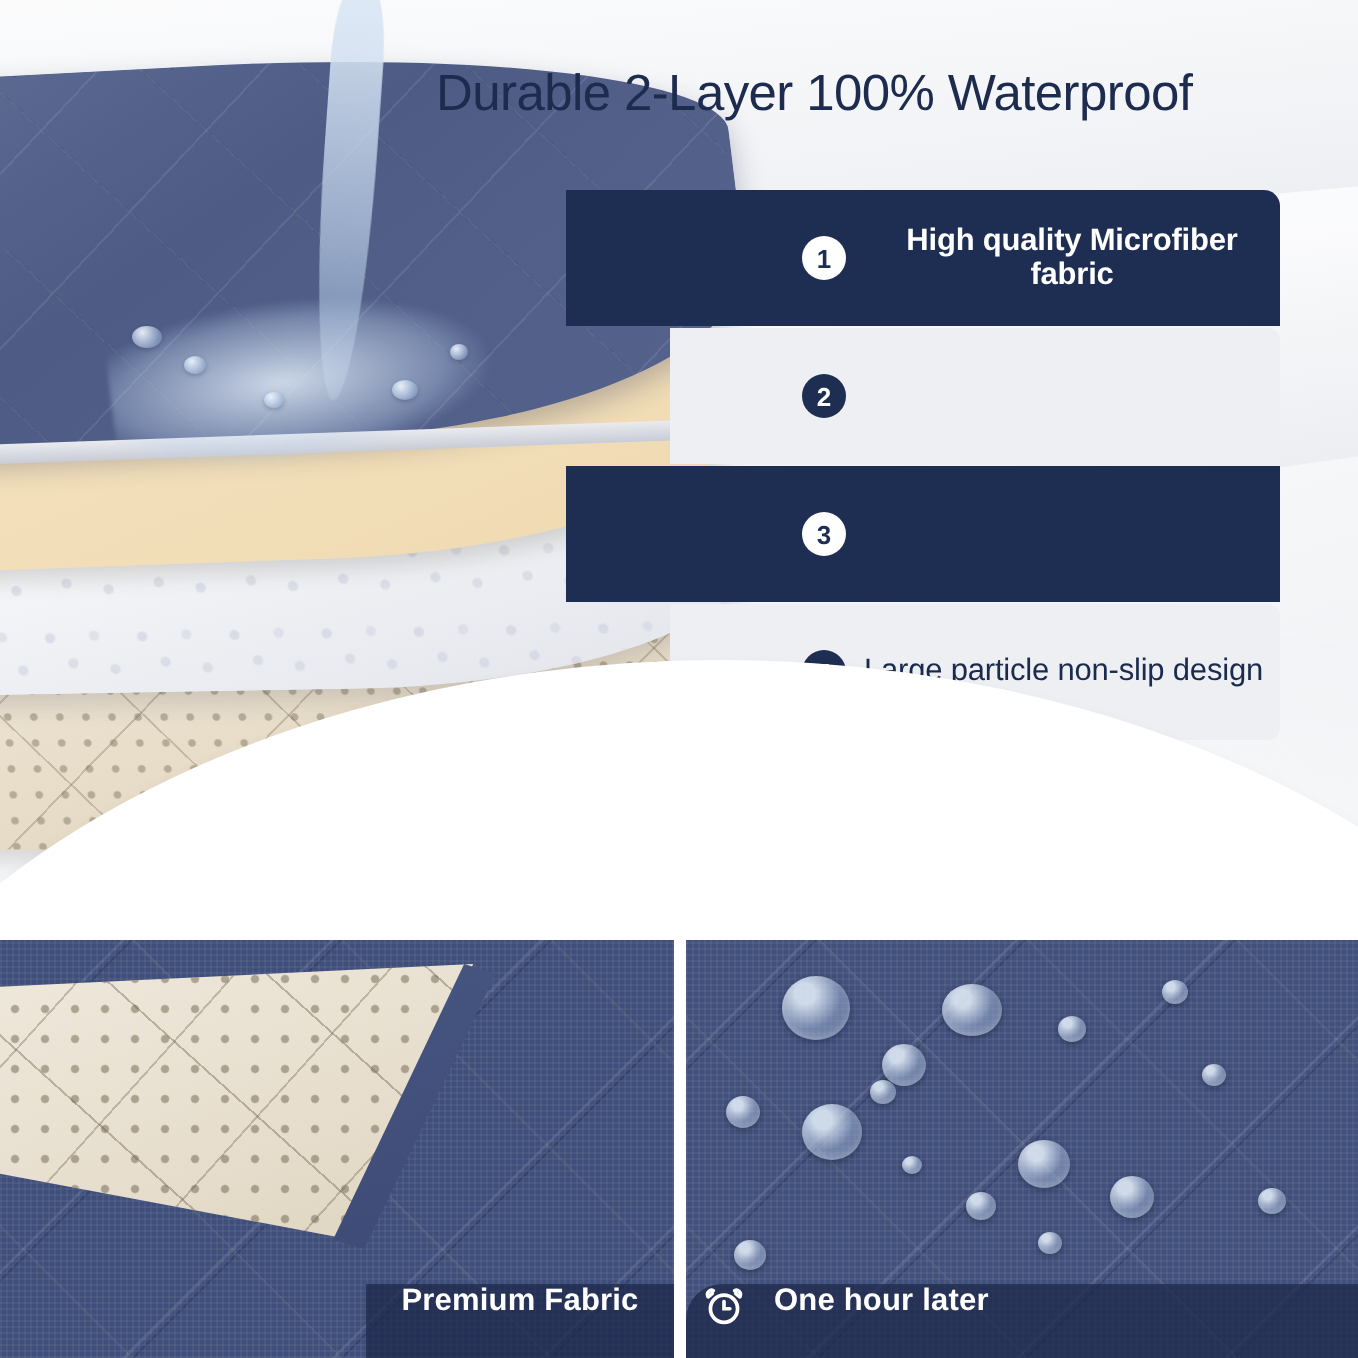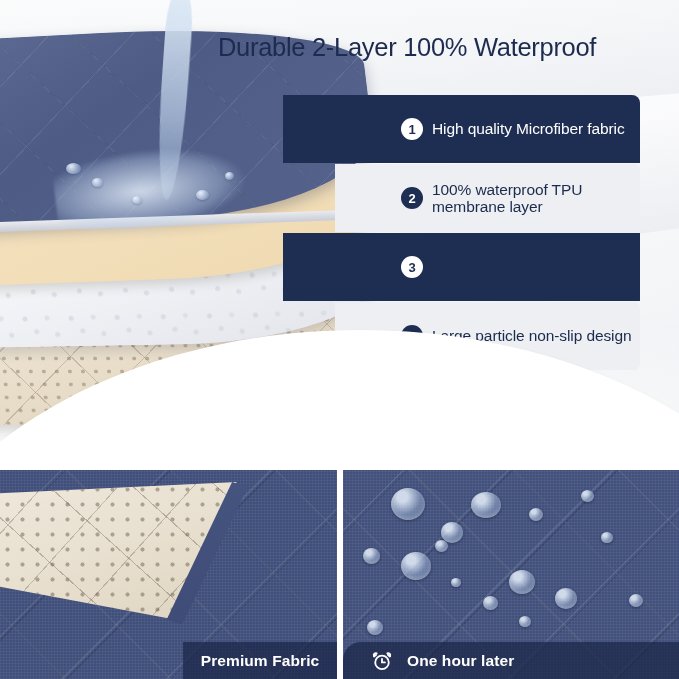--- a/index.html
+++ b/index.html
@@ -104,21 +104,21 @@
 
   .badge { flex:0 0 auto; width:22px; height:22px; border-radius:50%;
     display:flex; align-items:center; justify-content:center;
     font-size:13px; font-weight:700; line-height:1; margin-left:14px; }
   .frow.dark .badge { background:#ffffff; color:#1e2d52; }
   .frow.light .badge { background:#1e2d52; color:#ffffff; }
   .frow.dark.r1 .badge, .frow.dark.r3 .badge { margin-left:118px; }
   .frow.light .badge { margin-left:66px; }
 
   .ftext { margin-left:9px; font-size:15.5px; line-height:1.12; letter-spacing:-.1px; }
-  .frow.dark .ftext { color:#ffffff; font-weight:400; }
+  .frow.dark .ftext { color:#ffffff; font-weight:700;text-align:center; }
   .frow.light .ftext { color:#1b2b4d; font-weight:400; }
 
   
   .title { position:absolute; left:218px; top:33px; width:440px;
     font-size:25.5px; font-weight:400; color:#1c2b4e; letter-spacing:-.3px; white-space:nowrap; }
 
   
   .corner-fab { position:absolute; right:-30px; bottom:-20px; width:180px; height:150px;
     background:linear-gradient(150deg,#5a6791,#4a5782);
     border-radius:70% 0 0 0; transform:rotate(6deg);
@@ -162,24 +162,24 @@
       repeating-linear-gradient(-48deg, rgba(110,98,76,.35) 0 1px, transparent 1px 56px); }
   .fold-hem { position:absolute; left:-30px; top:12px; width:312px; height:162px;
     clip-path:polygon(84% 0%, 89% 3%, 68% 88%, 63% 85%);
     background:linear-gradient(160deg,#4b5a87,#3b4872); }
 
   .drop { position:absolute; border-radius:50%;
     background:radial-gradient(circle at 34% 28%, rgba(226,236,248,.88) 0 16%, rgba(150,172,206,.55) 55%, rgba(96,118,158,.45) 100%);
     box-shadow:inset 0 -2px 4px rgba(255,255,255,.3), 0 1px 3px rgba(18,26,52,.45); }
 
   
-  .label-bar { position:absolute; bottom:0; height:37px; display:flex; align-items:center;
+  .label-bar { position:absolute; bottom:0; height:37px; display:flex; align-items:flex-start;
     background:rgba(26,38,70,.72); }
   .label-left { left:183px; width:154px; justify-content:center; }
-  .label-right { left:343px; width:336px; padding-left:28px; border-radius:18px 0 0 0; }
+  .label-right { left:343px; width:336px; padding-left:8px; border-radius:18px 0 0 0; }
   .label-text { color:#ffffff; font-size:15.5px; font-weight:700; letter-spacing:.1px; }
   .clock-icon { flex:0 0 auto; width:22px; height:22px; margin-right:14px; }
 </style>
 </head>
 <body>
 
 <div class="stage">
 
   <div class="top-scene">
     <div class="bg-swoosh-a"></div>
@@ -214,21 +214,20 @@
 
     <div class="title">Durable 2-Layer 100% Waterproof</div>
 
     <div class="features">
       <div class="frow dark r1">
         <span class="badge">1</span>
         <span class="ftext">High quality Microfiber fabric</span>
       </div>
       <div class="frow light r2">
         <span class="badge">2</span>
-        <span class="ftext">100% waterproof TPU membrane layer</span>
       </div>
       <div class="frow dark r3">
         <span class="badge">3</span>
       </div>
       <div class="frow light r4">
         <span class="badge">4</span>
         <span class="ftext">Large particle non-slip design</span>
       </div>
     </div>
 

